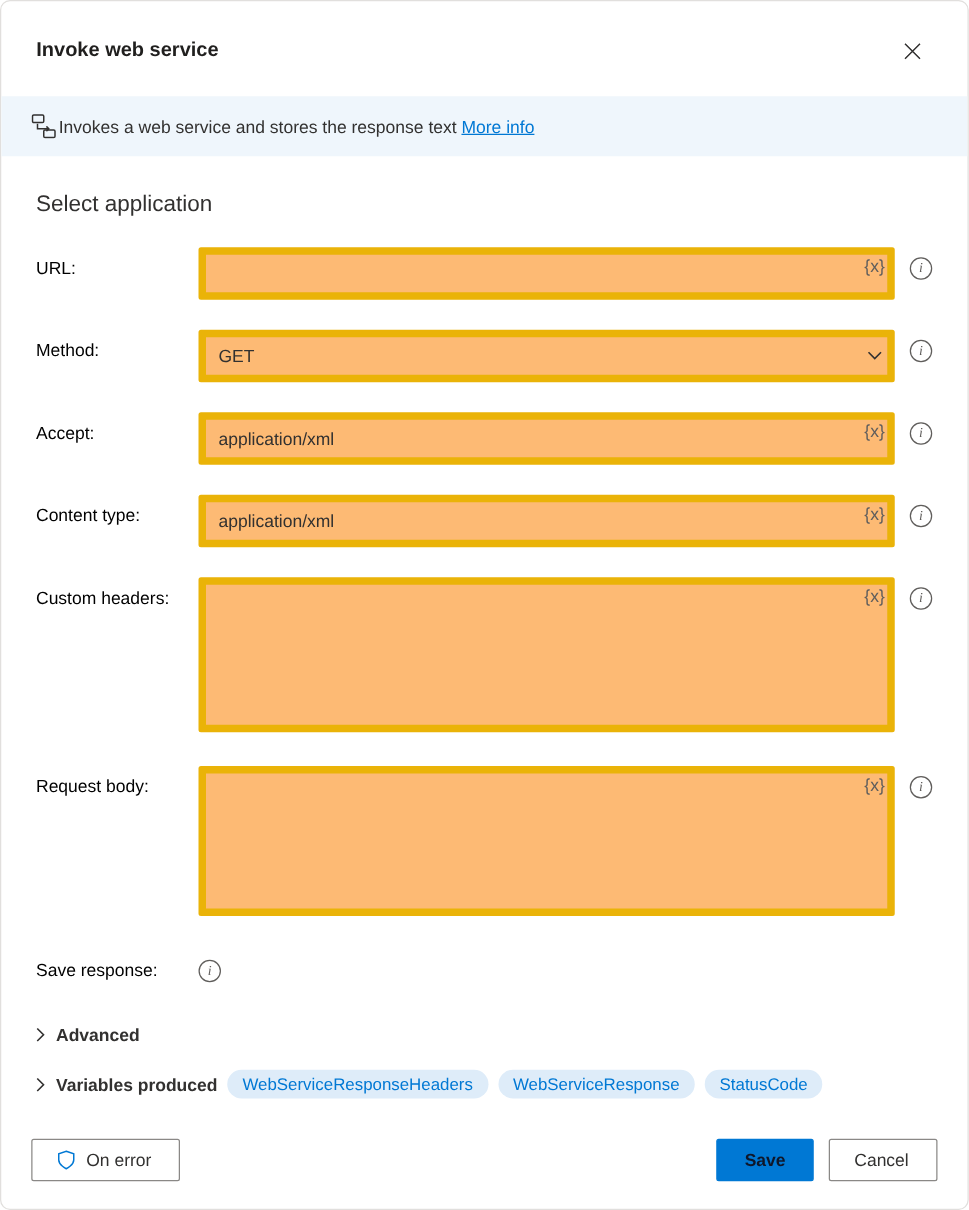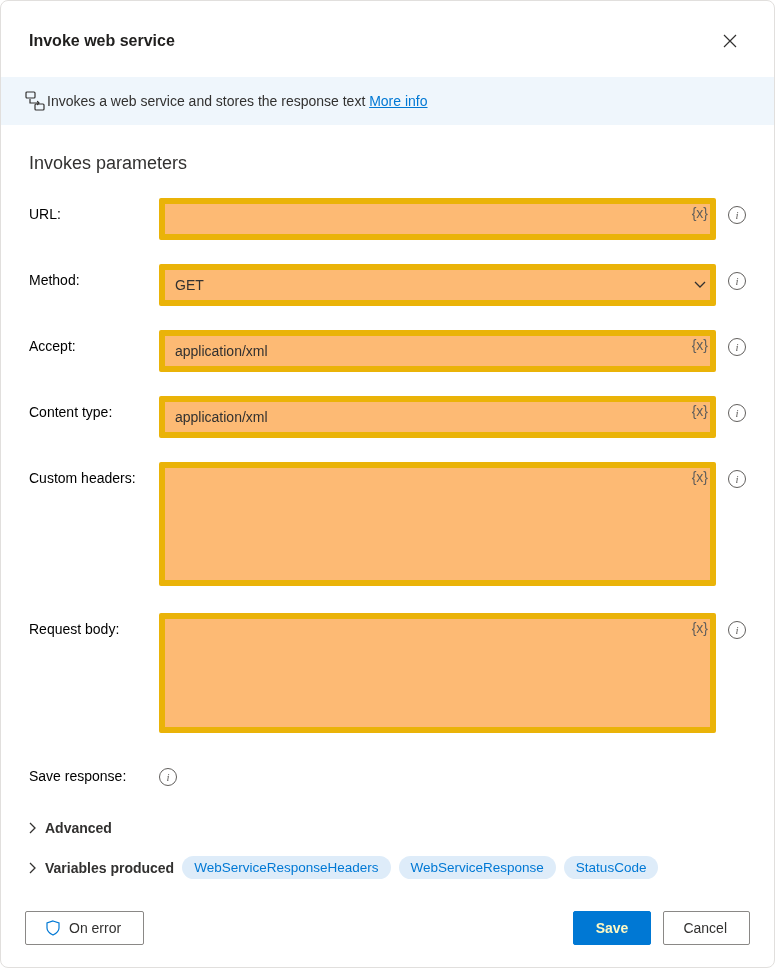--- a/index.html
+++ b/index.html
@@ -159,21 +159,21 @@
 }
 .btn-outline {
   background: #fff;
   border: 1px solid #8a8886;
   color: #323130;
   padding-left: 19px;
 }
 .btn-primary {
   background: #0078d4;
   border: 1px solid #0078d4;
-  color: #fef9c3;
+  color: #0f172a;
   font-weight: 600;
 }
 .spacer { flex: 1; }
 </style>
 </head>
 <body>
 
 <div class="header">
   <h1>Invoke web service</h1>
   <button class="close-btn">
@@ -189,21 +189,21 @@
     <rect x="10" y="13" width="9" height="6" rx="1"></rect>
     <path d="M5 8 v4 h9"></path>
     <path d="M12.5 10.5 L14 12 L12.5 13.5" stroke-linecap="round"></path>
   </svg>
   <div>
     <span class="info-text">Invokes a web service and stores the response text </span><a class="info-link">More info</a>
   </div>
 </div>
 
 <div class="content">
-  <div class="section-title">Invokes parameters</div>
+  <div class="section-title">Select application</div>
 
   <div class="field-row">
     <div class="field-label">URL:</div>
     <div class="field-control">
       <input class="text-input" type="text" value="" style="">
       <span class="var-badge">{x}</span>
     </div>
     <div class="info-icon">i</div>
   </div>
 

